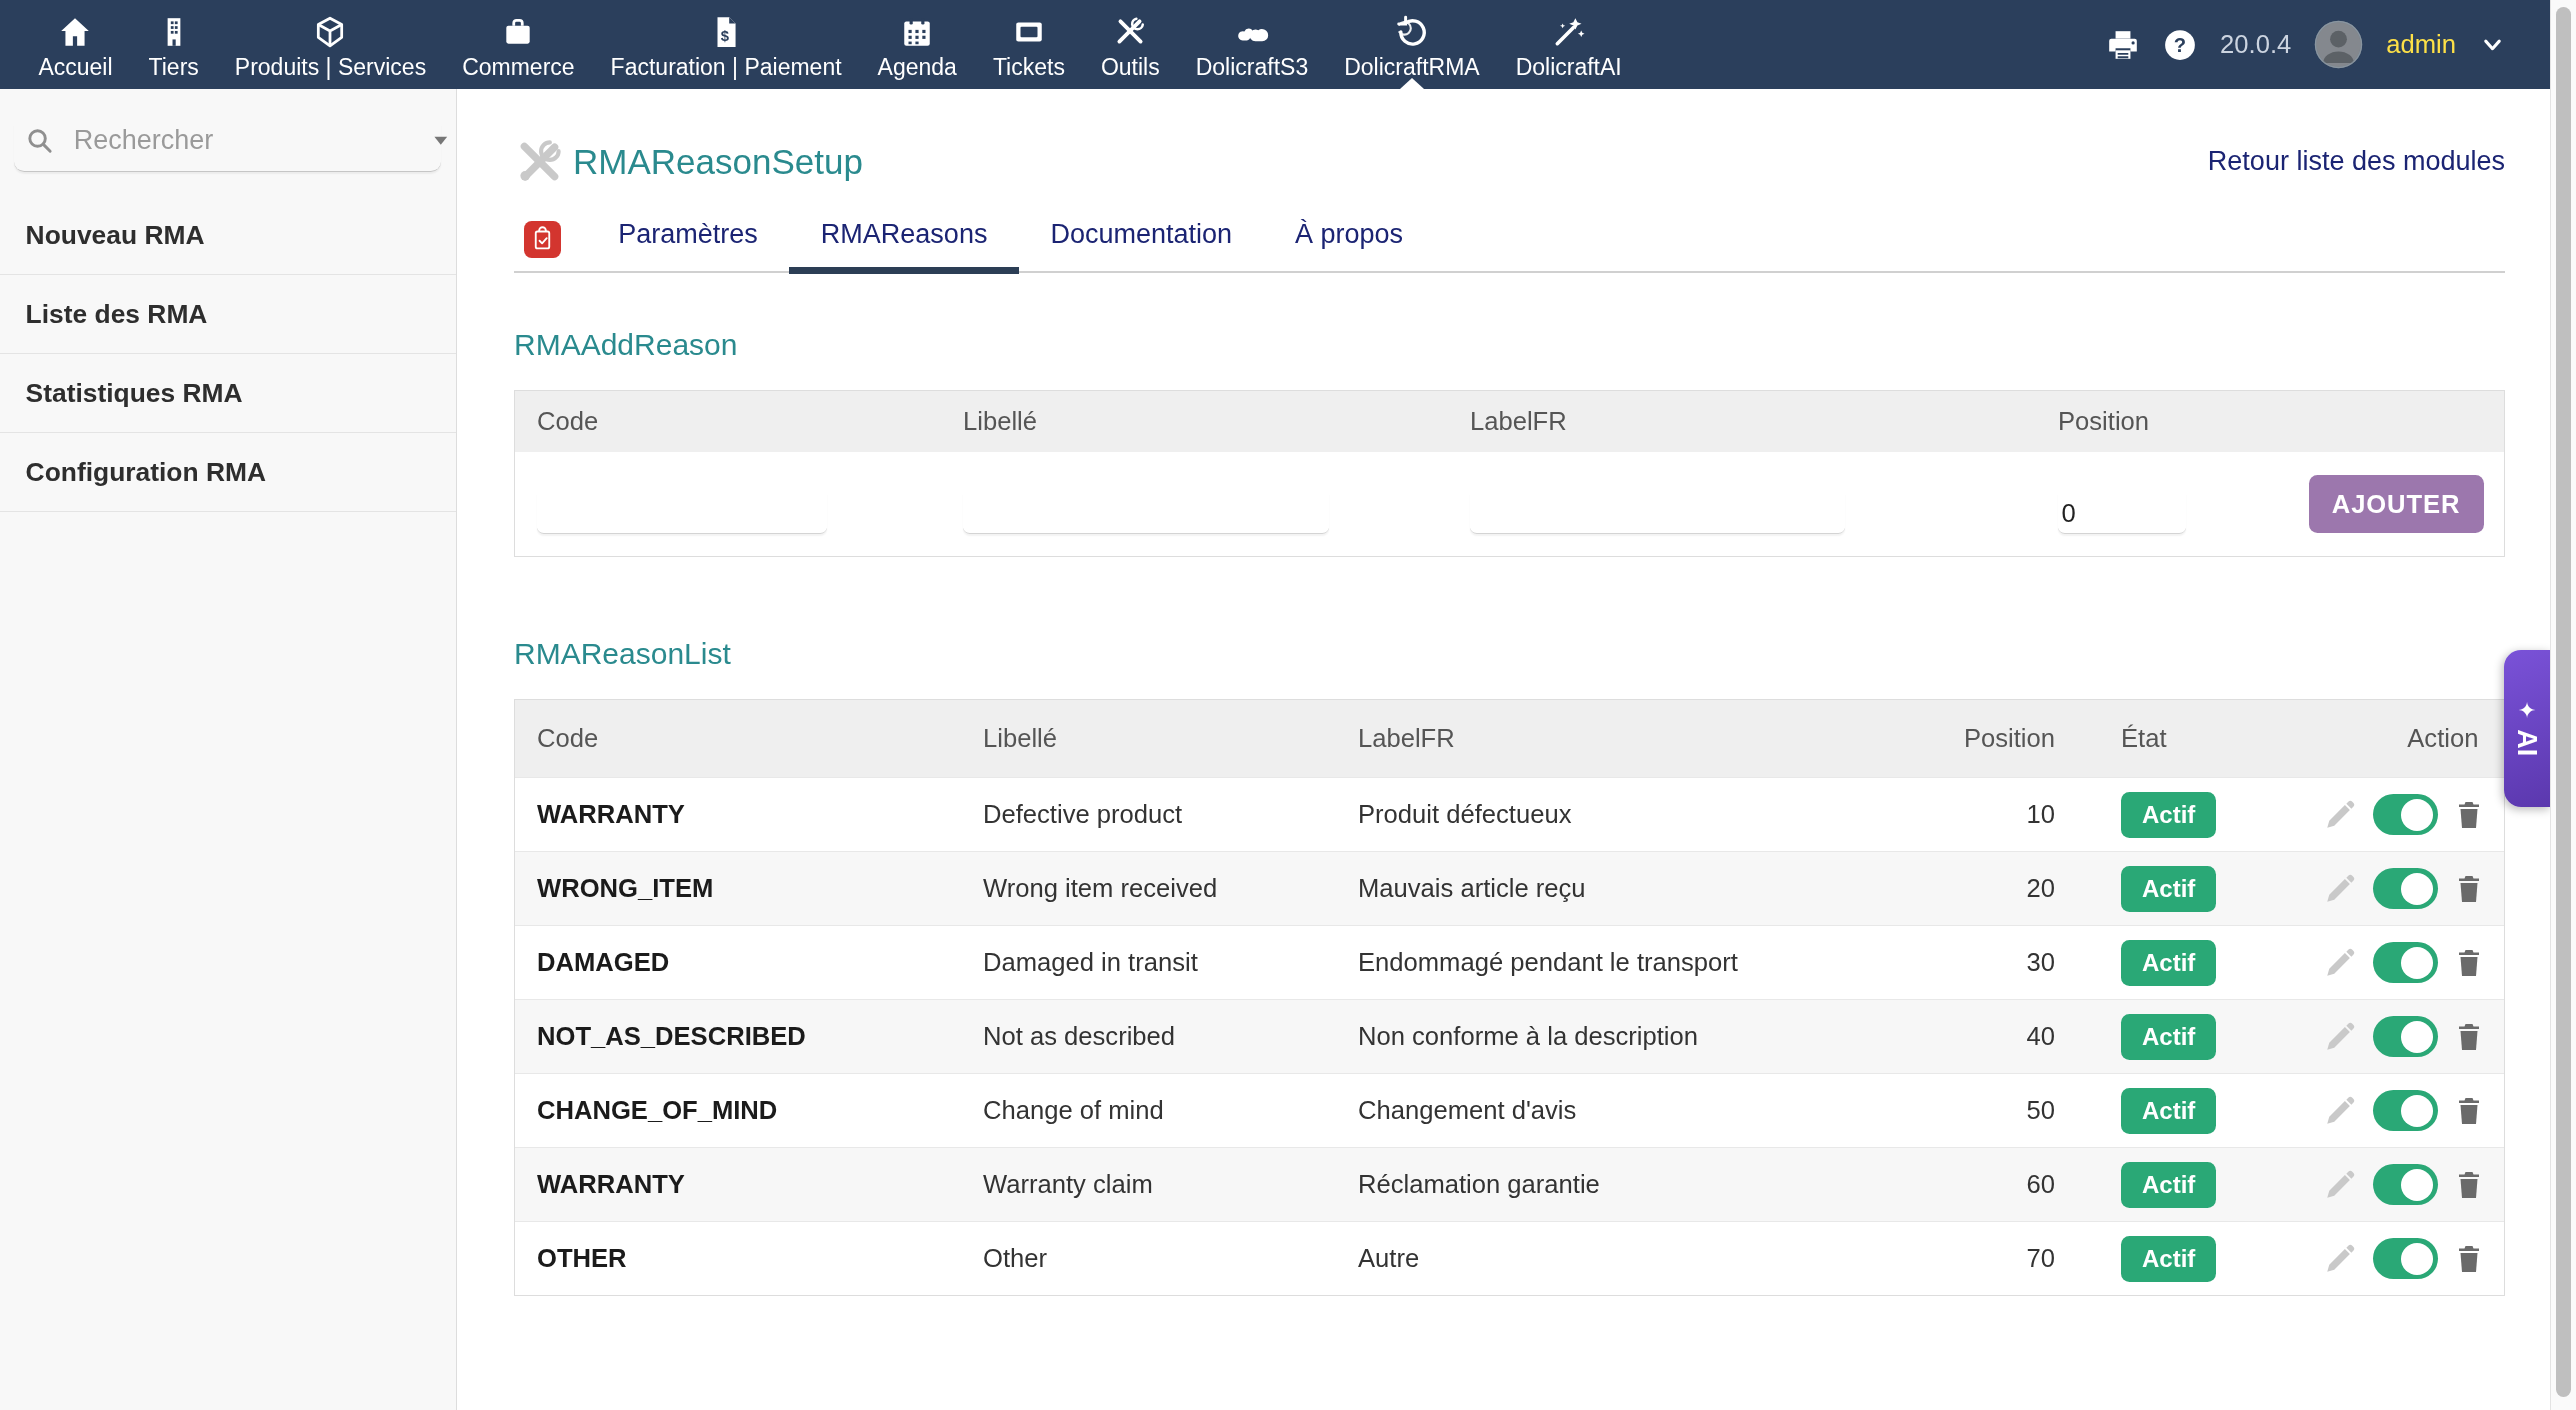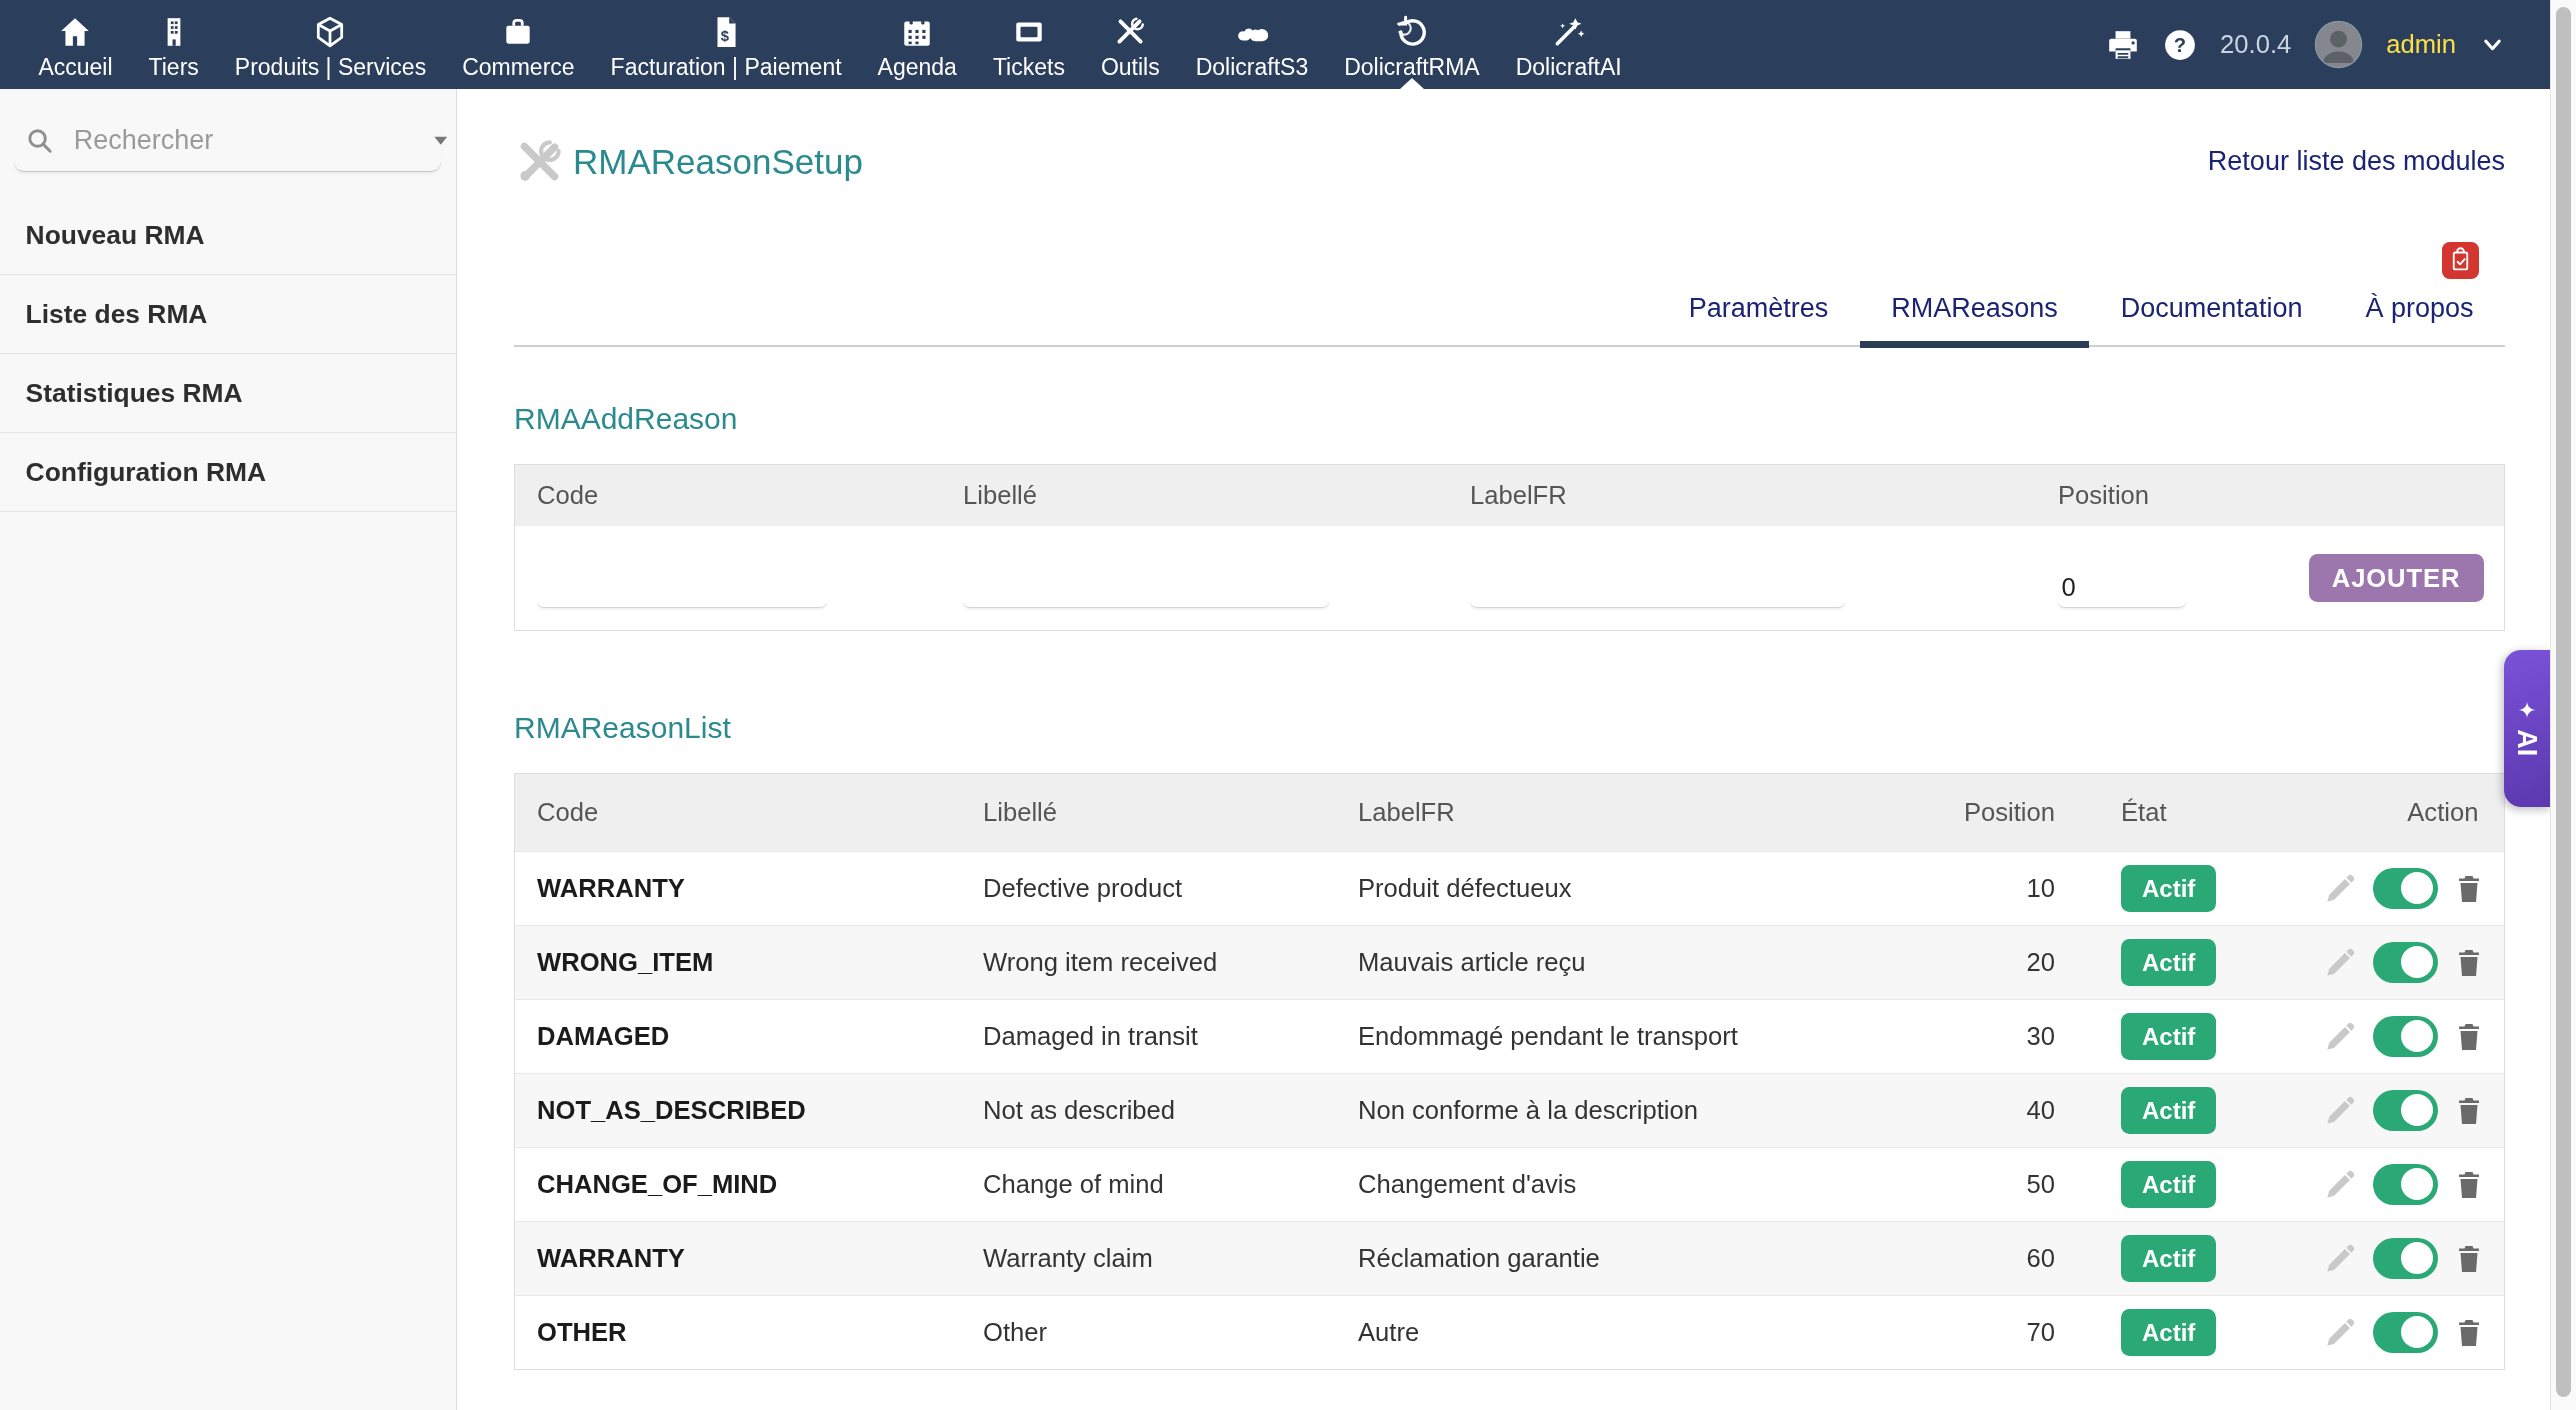--- a/index.html
+++ b/index.html
@@ -54,21 +54,21 @@
 
   
   #main{position:absolute;top:89px;left:458px;width:2091px;height:1321px;background:#fff;}
   .content{padding:0 44px 0 56px;}
 
   .title-row{display:flex;align-items:center;margin-top:41px;height:63px;}
   .module-icon svg{width:51px;height:51px;}
   .page-title{margin-left:8px;font-size:35px;color:var(--teal);font-weight:normal;}
   .back-link{margin-left:auto;font-size:27px;color:var(--link);cursor:pointer;text-decoration:none;}
 
-  .tabsbar{display:flex;align-items:flex-end;margin-top:49px;border-bottom:2.6px solid #d0d0d0;flex-direction:column;}
+  .tabsbar{display:flex;align-items:flex-end;margin-top:26px;border-bottom:2.6px solid #d0d0d0;}
   .tab-picto{width:37px;height:37px;border-radius:7.7px;background:#d3352f;flex:none;
              display:flex;align-items:center;justify-content:center;margin:0 25.6px 13.6px 10.2px;}
   .tab-picto svg{width:27px;height:27px;}
   .tab{padding:0 31.5px 17px;font-size:27px;color:var(--link);cursor:pointer;white-space:nowrap;
        border-bottom:7.7px solid transparent;margin-bottom:-2.6px;}
   .tab.active{border-bottom-color:#2c3e55;}
 
   .section-title{font-size:30px;color:var(--teal);font-weight:normal;}
   #add-title{margin-top:55px;}
   #list-title{margin-top:80px;}
@@ -79,21 +79,21 @@
   
   .add-head,.add-body{display:grid;grid-template-columns:426px 507px 588px 239px 1fr;}
   .add-head{height:61px;background:var(--header-bg);align-items:center;}
   .add-body{height:104px;background:#fff;align-items:end;}
   .add-cell{padding:0 0 22px 22px;}
   input.uline{border:none;outline:none;background:transparent;font-family:inherit;
               border-bottom:1.7px solid #d4d4d4;border-radius:0 0 6.8px 6.8px;
               box-shadow:0 1.7px 1.7px rgba(0,0,0,.05);font-size:25.6px;color:#222;padding:5.1px 3.4px;}
   .w1{width:290px;} .w2{width:366px;} .w3{width:375px;} .w4{width:128px;}
   .add-btn-cell{align-self:center;display:flex;justify-content:flex-end;padding:0 20.4px 0 0;}
-  .ajouter{width:175px;height:48px;border:none;border-radius:8.5px;background:var(--purple);
+  .ajouter{width:175px;height:58px;border:none;border-radius:8.5px;background:var(--purple);
            color:#fff;font-size:25.6px;font-weight:bold;letter-spacing:0.9px;cursor:pointer;
            font-family:inherit;}
 
   
   .list-head,.lrow{display:grid;grid-template-columns:446px 375px 617px 102px 264px 1fr;
                    align-items:center;}
   .list-head{height:77px;background:var(--header-bg);}
   .hc-pos{text-align:right;padding-left:0;}
   .hc-etat{padding-left:66px;}
   .hc-action{text-align:right;padding-left:0;padding-right:25.6px;}

